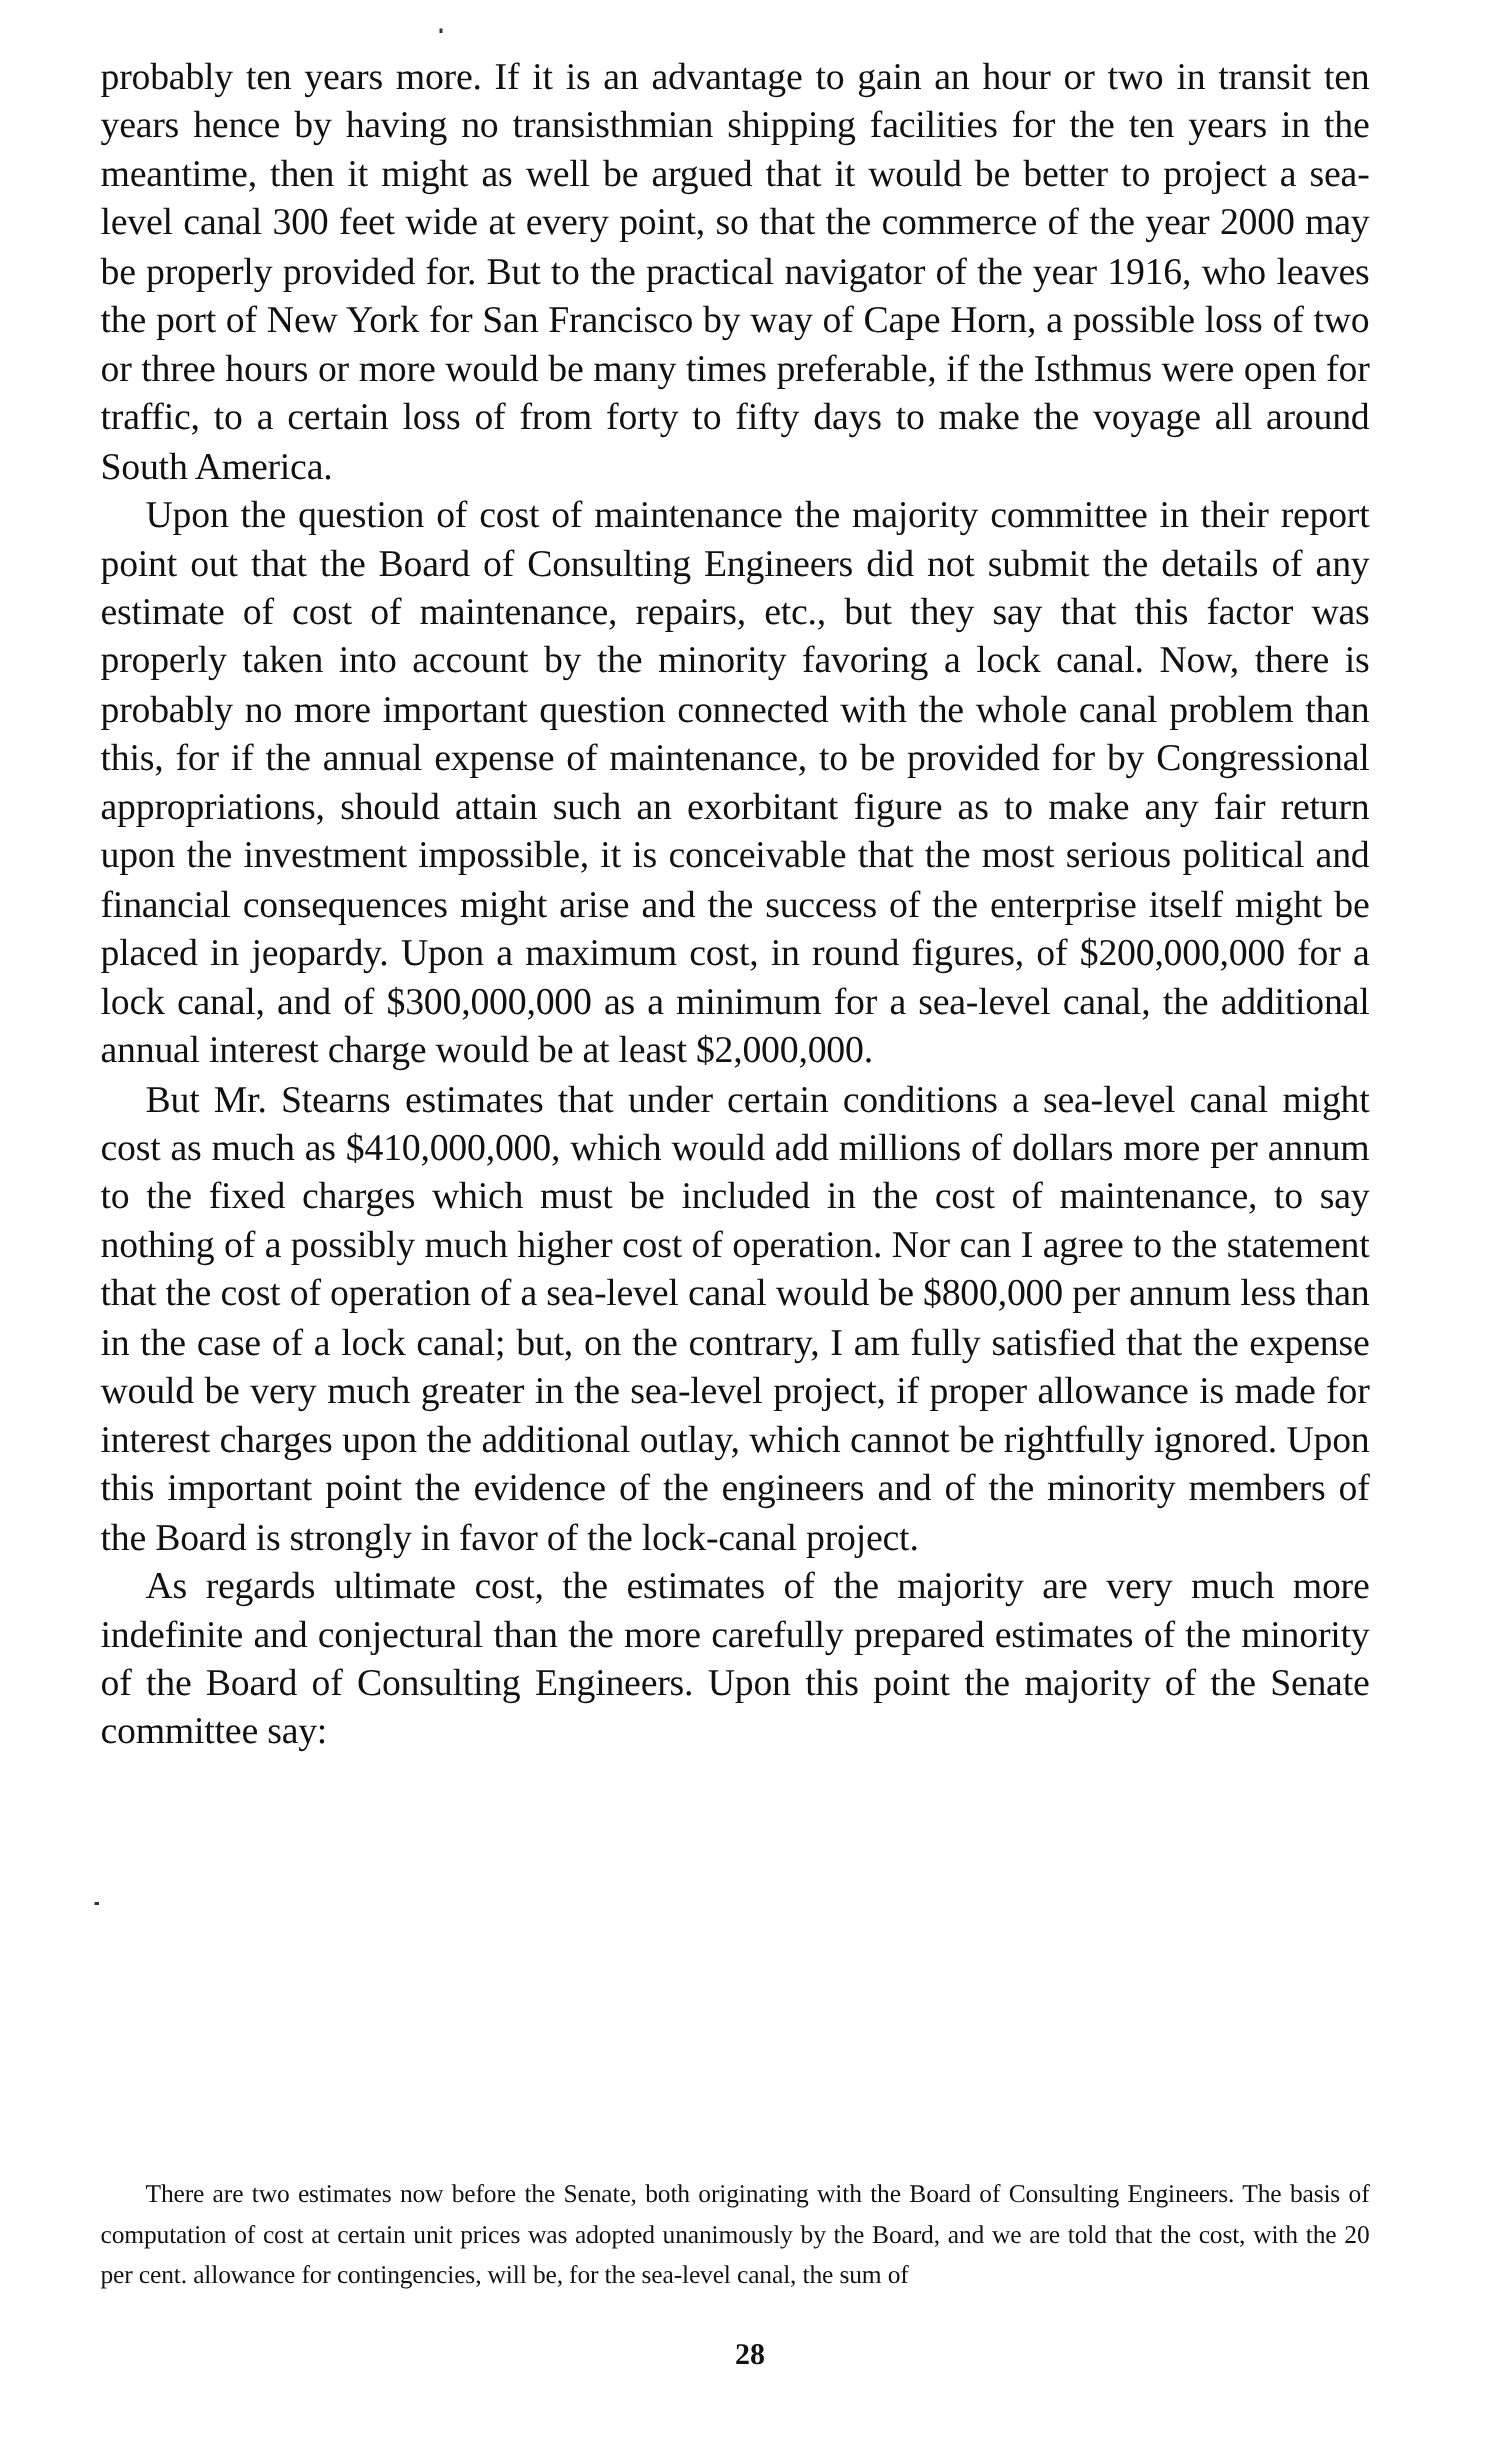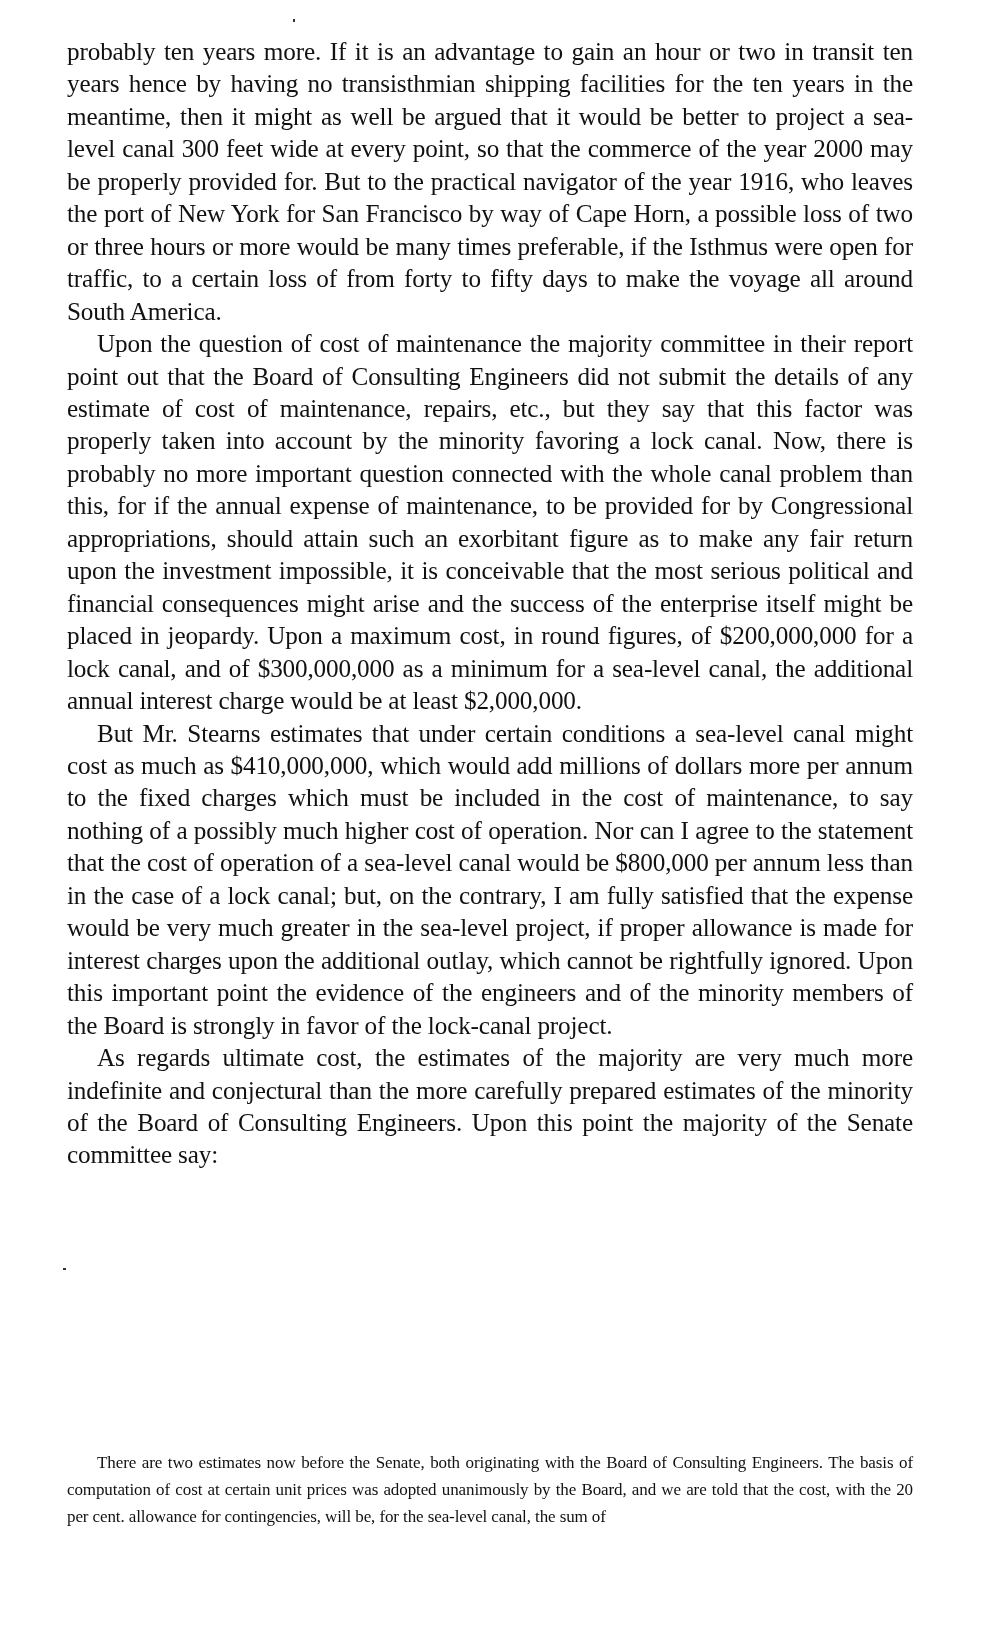--- a/index.html
+++ b/index.html
@@ -39,13 +39,14 @@
     <p>probably ten years more. If it is an advantage to gain an hour or two in transit ten years hence by having no transisthmian shipping facilities for the ten years in the meantime, then it might as well be argued that it would be better to project a sea-level canal 300 feet wide at every point, so that the commerce of the year 2000 may be properly provided for. But to the practical navigator of the year 1916, who leaves the port of New York for San Francisco by way of Cape Horn, a possible loss of two or three hours or more would be many times preferable, if the Isthmus were open for traffic, to a certain loss of from forty to fifty days to make the voyage all around South America.</p>
     <p class="indent">Upon the question of cost of maintenance the majority committee in their report point out that the Board of Consulting Engineers did not submit the details of any estimate of cost of maintenance, repairs, etc., but they say that this factor was properly taken into account by the minority favoring a lock canal. Now, there is probably no more important question connected with the whole canal problem than this, for if the annual expense of maintenance, to be provided for by Congressional appropriations, should attain such an exorbitant figure as to make any fair return upon the investment impossible, it is conceivable that the most serious political and financial consequences might arise and the success of the enterprise itself might be placed in jeopardy. Upon a maximum cost, in round figures, of $200,000,000 for a lock canal, and of $300,000,000 as a minimum for a sea-level canal, the additional annual interest charge would be at least $2,000,000.</p>
     <p class="indent">But Mr. Stearns estimates that under certain conditions a sea-level canal might cost as much as $410,000,000, which would add millions of dollars more per annum to the fixed charges which must be included in the cost of maintenance, to say nothing of a possibly much higher cost of operation. Nor can I agree to the statement that the cost of operation of a sea-level canal would be $800,000 per annum less than in the case of a lock canal; but, on the contrary, I am fully satisfied that the expense would be very much greater in the sea-level project, if proper allowance is made for interest charges upon the additional outlay, which cannot be rightfully ignored. Upon this important point the evidence of the engineers and of the minority members of the Board is strongly in favor of the lock-canal project.</p>
     <p class="indent">As regards ultimate cost, the estimates of the majority are very much more indefinite and conjectural than the more carefully prepared estimates of the minority of the Board of Consulting Engineers. Upon this point the majority of the Senate committee say:</p>
   </div>
 
   <div class="quote">
     <p>There are two estimates now before the Senate, both originating with the Board of Consulting Engineers. The basis of computation of cost at certain unit prices was adopted unanimously by the Board, and we are told that the cost, with the 20 per cent. allowance for contingencies, will be, for the sea-level canal, the sum of</p>
   </div>
 
+  <div class="page-number">28</div>
 </div>
 
 </body></html>

